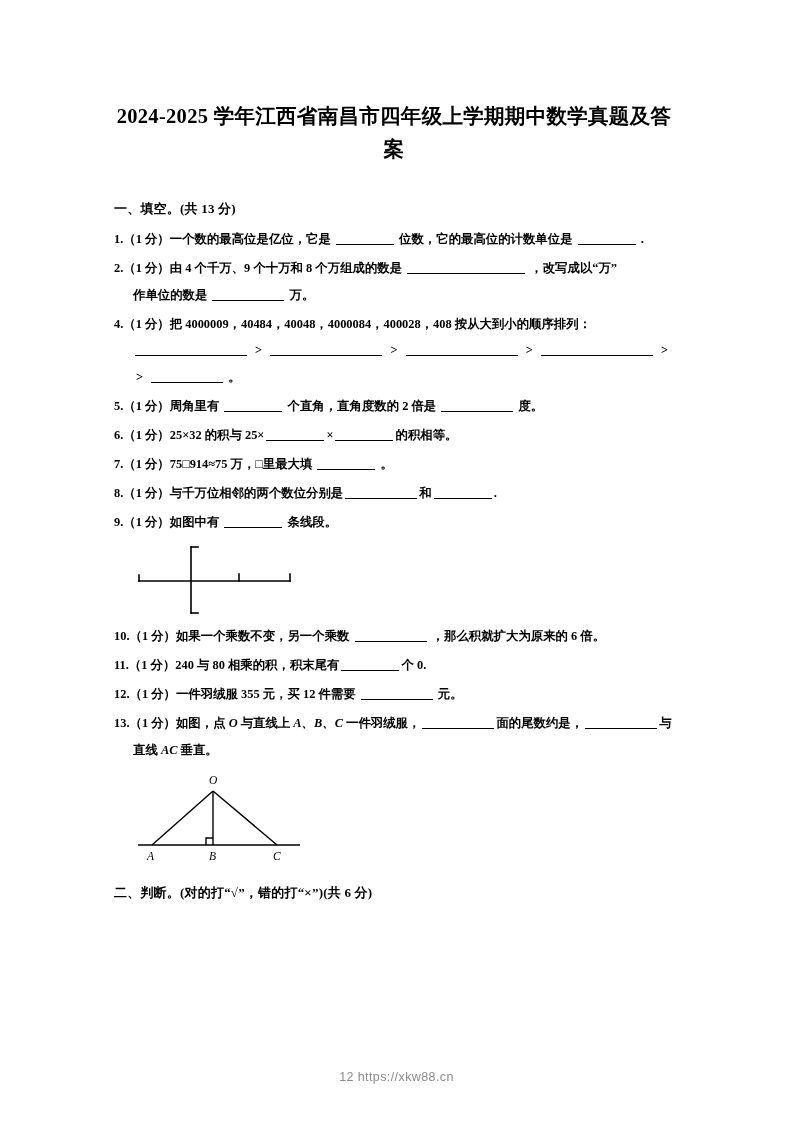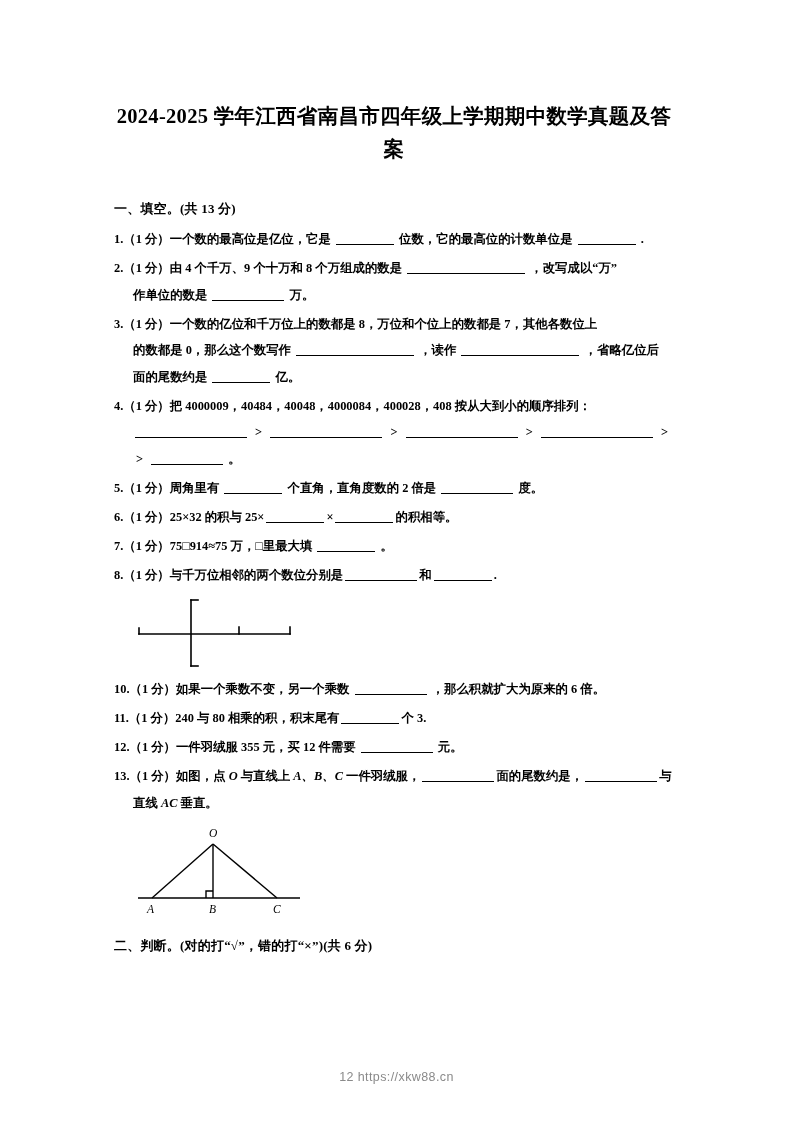--- a/index.html
+++ b/index.html
@@ -133,35 +133,20 @@
         <span class="blank b-xl"></span>
         <span>，改写成以“万”</span>
       </span>
       <span class="q-line indent">
         <span>作单位的数是</span>
         <span class="blank b-m"></span>
         <span>万。</span>
       </span>
     </div>
 
-    <div class="q">
-      <span class="q-line">3.（1 分）一个数的亿位和千万位上的数都是 8，万位和个位上的数都是 7，其他各数位上</span>
-      <span class="q-line indent">
-        <span>的数都是 0，那么这个数写作</span>
-        <span class="blank b-xl"></span>
-        <span>，读作</span>
-        <span class="blank b-xl"></span>
-        <span>，省略亿位后</span>
-      </span>
-      <span class="q-line indent">
-        <span>面的尾数约是</span>
-        <span class="blank b-s"></span>
-        <span>亿。</span>
-      </span>
-    </div>
 
     <div class="q">
       <span class="q-line">4.（1 分）把 4000009，40484，40048，4000084，400028，408 按从大到小的顺序排列：</span>
       <span class="q-line indent">
         <span class="blank b-q4"></span>
         <span class="gt">&gt;</span>
         <span class="blank b-q4"></span>
         <span class="gt">&gt;</span>
         <span class="blank b-q4"></span>
         <span class="gt">&gt;</span>
@@ -198,20 +183,27 @@
         <span>。</span>
       </span>
     </div>
 
     <div class="q">
       <span class="q-line">
         <span>8.（1 分）与千万位相邻的两个数位分别是</span><span class="blank b-m"></span><span>和</span><span class="blank b-s"></span><span>.</span>
       </span>
     </div>
 
+    <div class="q">
+      <span class="q-line">
+        <span>9.（1 分）如图中有</span>
+        <span class="blank b-s"></span>
+        <span>条线段。</span>
+      </span>
+    </div>
 
     <div class="fig-cross">
       <svg width="260" height="78" viewBox="0 0 260 78" aria-hidden="true">
         <g stroke="#000" stroke-width="1.6" fill="none" stroke-linecap="square">
 
           <line x1="25" y1="40" x2="176" y2="40"></line>
 
           <line x1="77" y1="6" x2="77" y2="72"></line>
 
           <line x1="25" y1="34" x2="25" y2="40"></line>
@@ -226,21 +218,21 @@
     <div class="q">
       <span class="q-line">
         <span>10.（1 分）如果一个乘数不变，另一个乘数</span>
         <span class="blank b-m"></span>
         <span>，那么积就扩大为原来的 6 倍。</span>
       </span>
     </div>
 
     <div class="q">
       <span class="q-line">
-        <span>11.（1 分）240 与 80 相乘的积，积末尾有</span><span class="blank b-s"></span><span>个 3.</span>
+        <span>11.（1 分）240 与 80 相乘的积，积末尾有</span><span class="blank b-s"></span><span>个 0.</span>
       </span>
     </div>
 
     <div class="q">
       <span class="q-line">
         <span>12.（1 分）一件羽绒服 355 元，买 12 件需要</span>
         <span class="blank b-m"></span>
         <span>元。</span>
       </span>
     </div>

